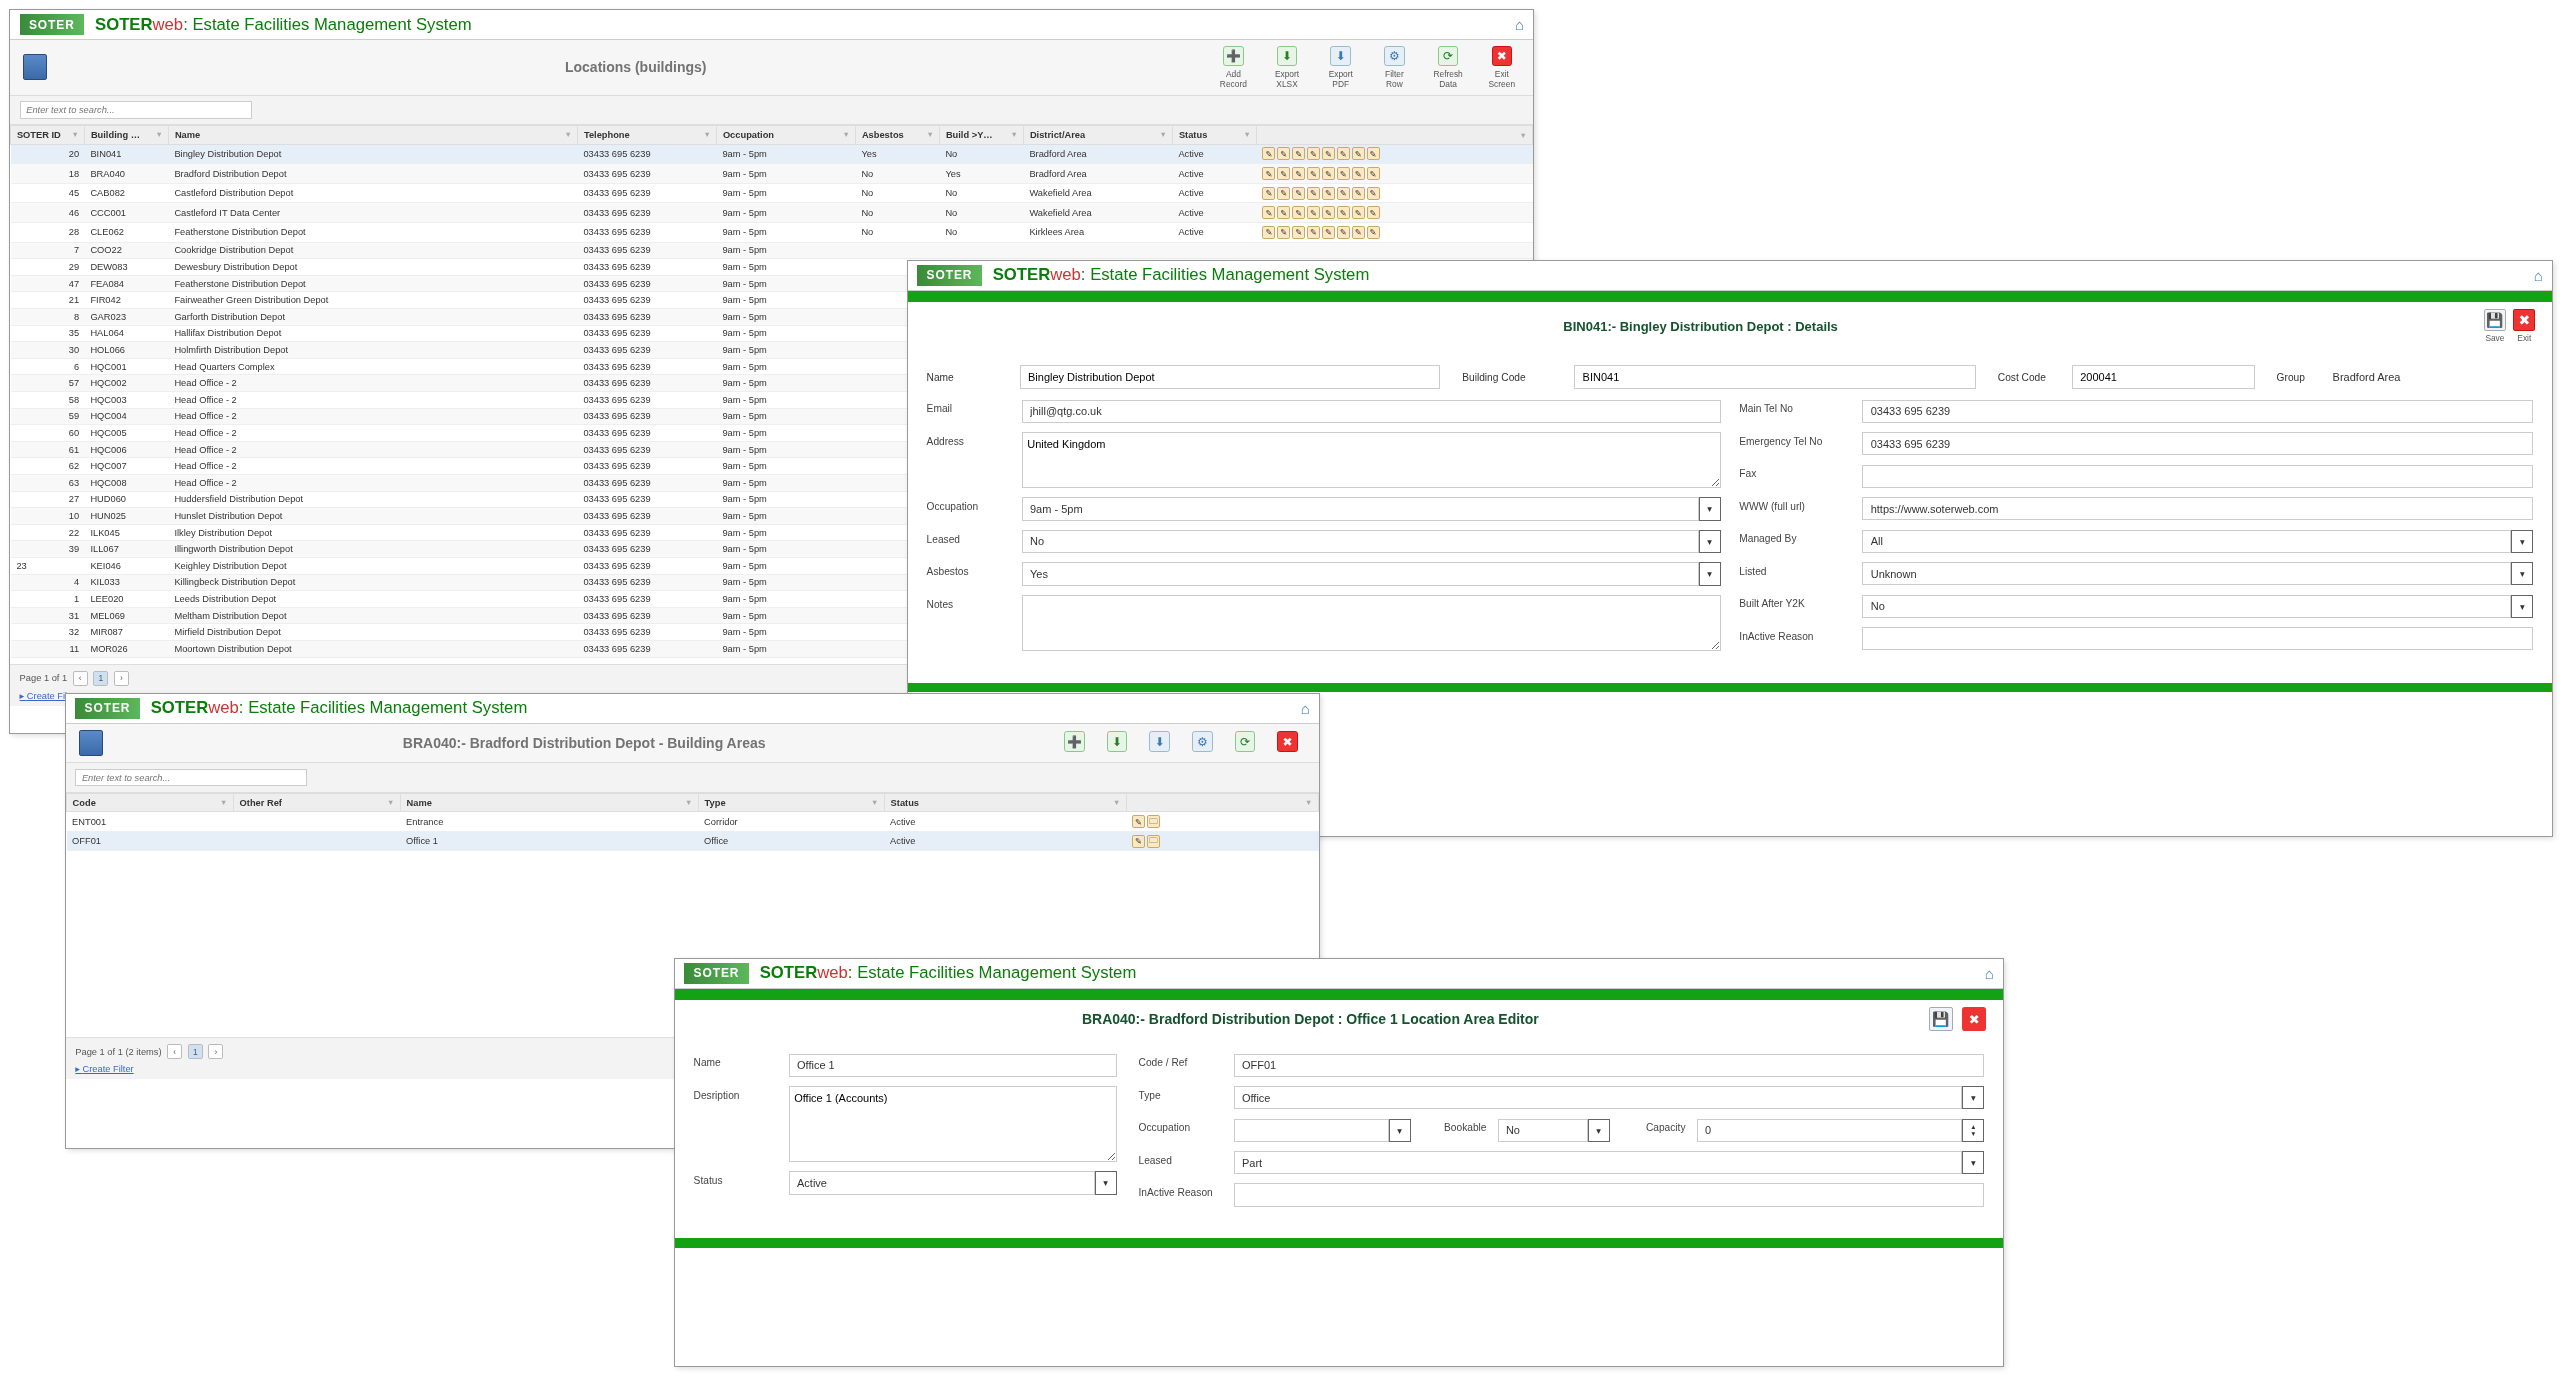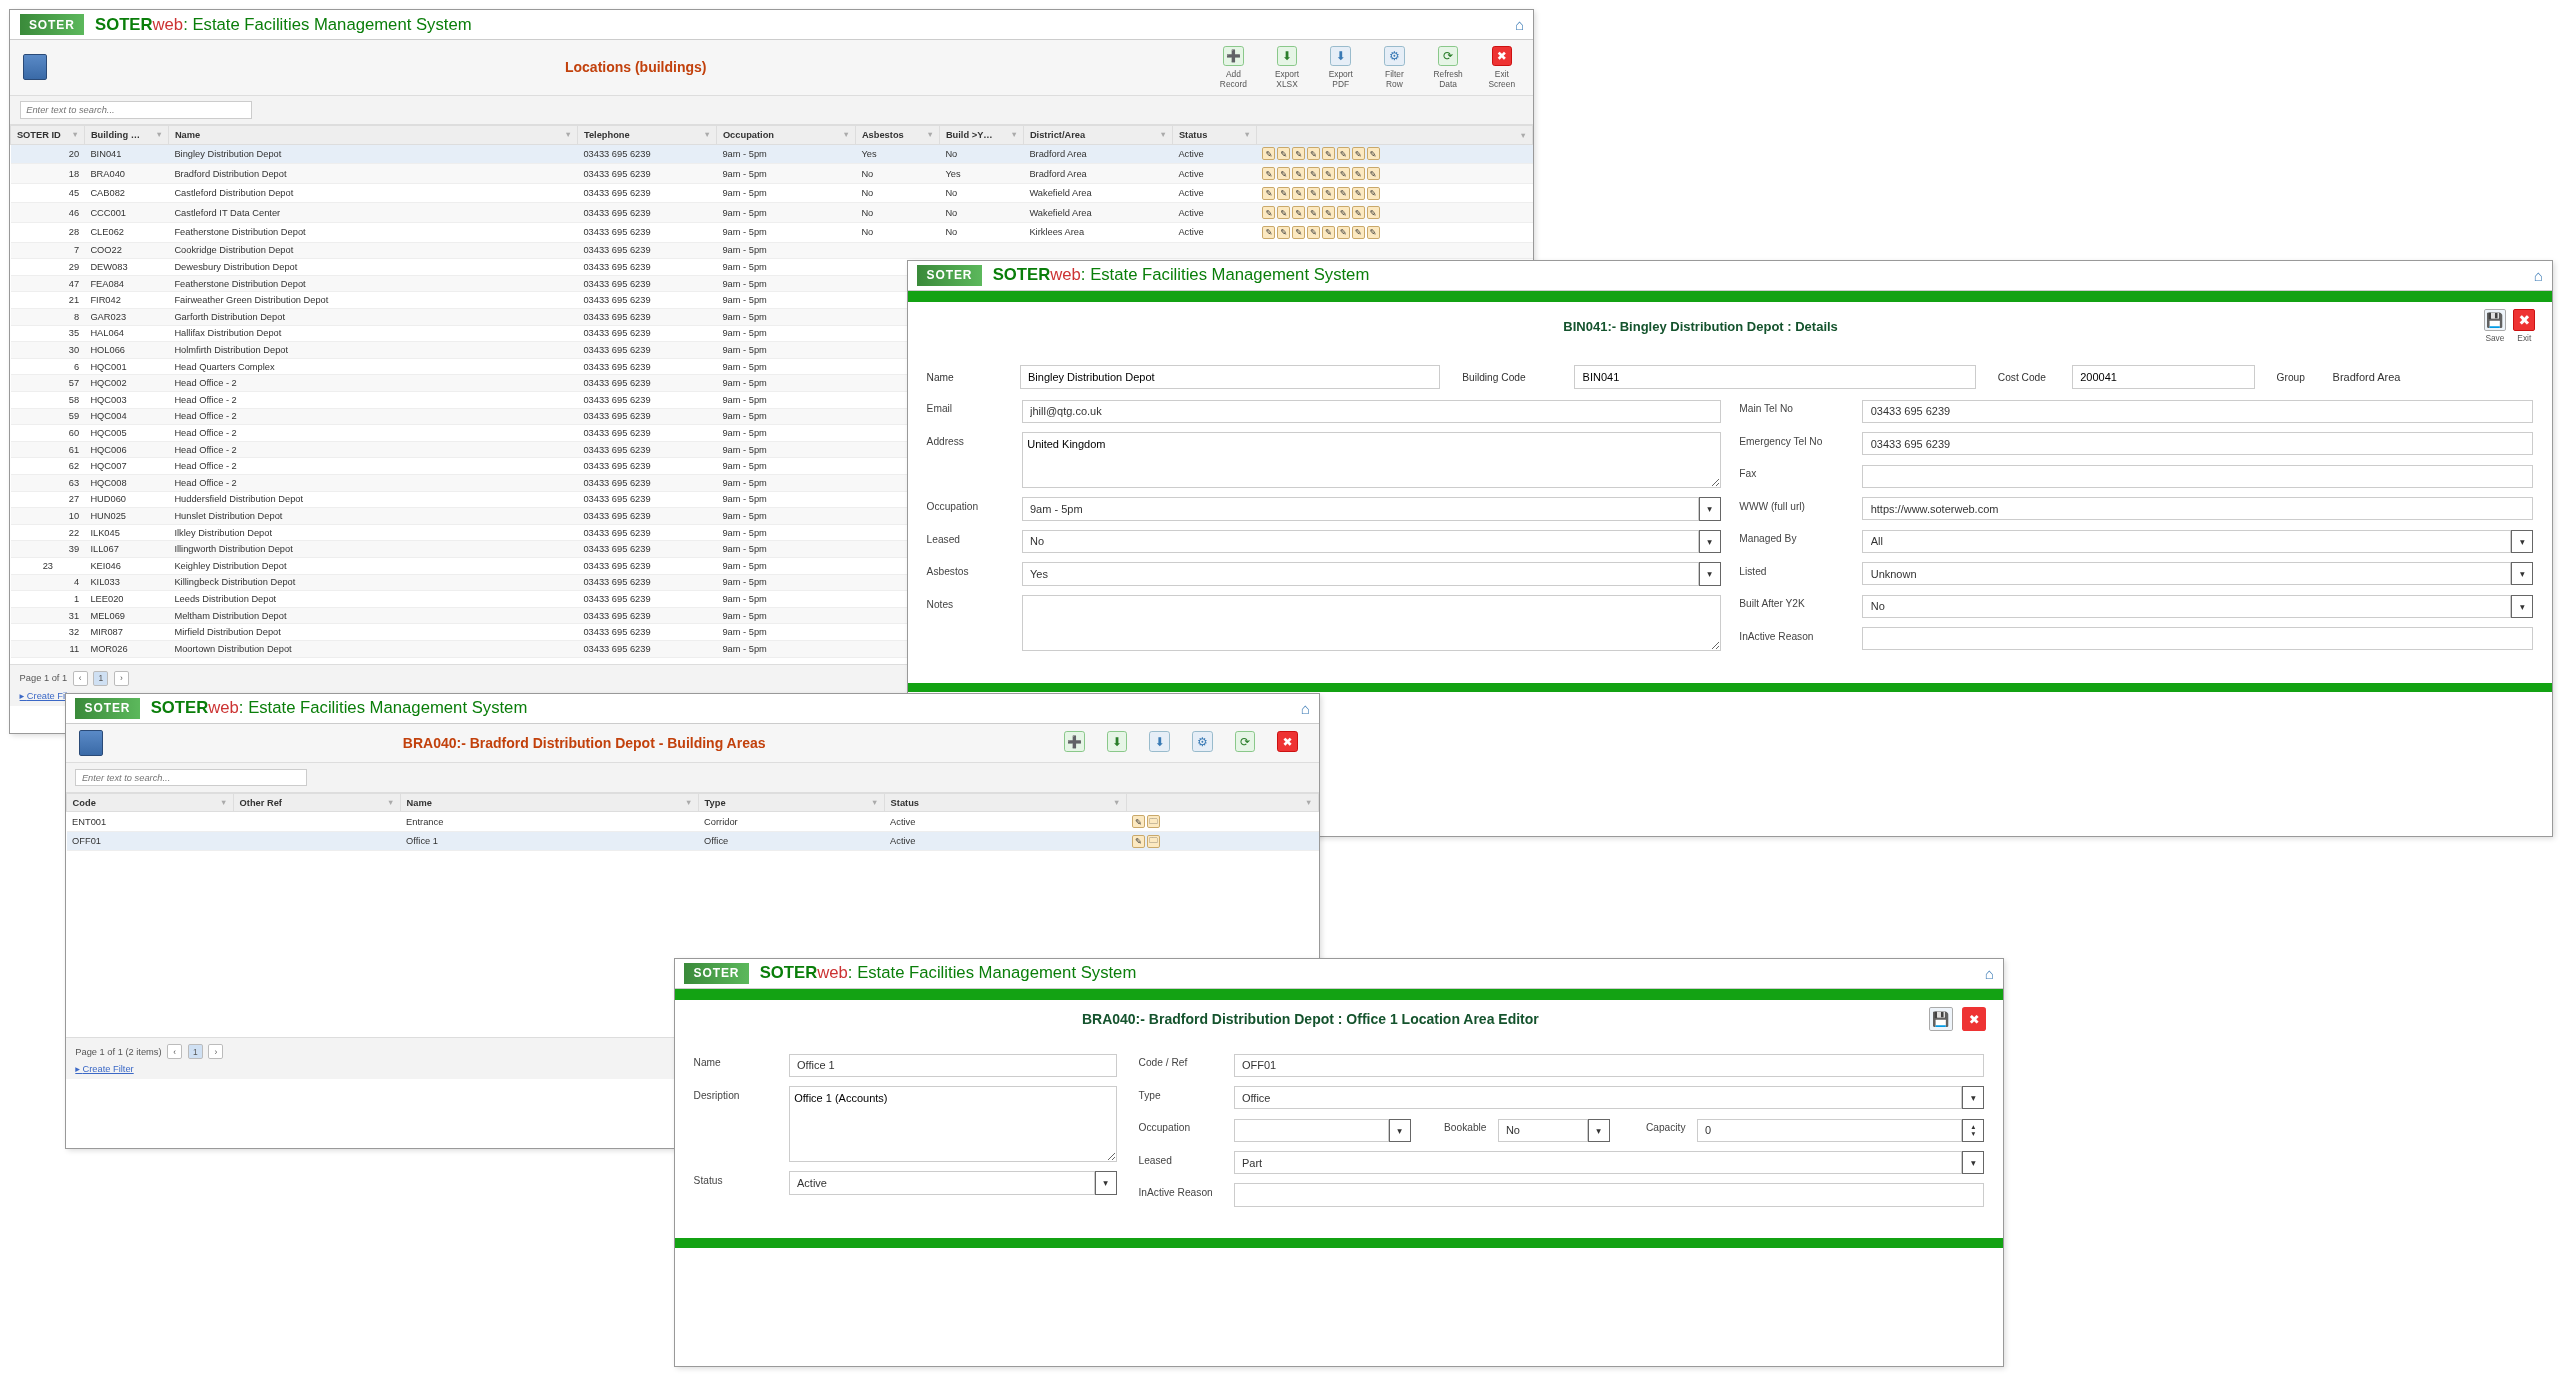--- a/index.html
+++ b/index.html
@@ -7,21 +7,21 @@
   .window{position:absolute;border:0.9px solid #999;background:#fff;box-shadow:1.9px 1.9px 5.6px rgba(0,0,0,.15)}
   .header{display:flex;align-items:center;padding:3.7px 9.3px;border-bottom:0.9px solid #ccc}
   .logo{background:linear-gradient(90deg,#3a8a3a,#5cb85c);color:#fff;font-weight:bold;padding:3.7px 9.3px;font-size:12px;letter-spacing:0.9px;margin-right:11px}
   .brand-soter{color:#0a7e0a;font-weight:bold;font-size:16.7px}
   .brand-web{color:#c33;font-weight:normal;font-size:16.7px}
   .brand-title{color:#0a7e0a;font-size:16.7px}
   .home-ic{margin-left:auto;color:#3a7ab5;font-size:15px}
   .greenbar{height:11px;background:#13a213}
   .sub-greenbar{height:9.3px;background:#13a213;margin-top:7.4px}
   .subhdr{display:flex;align-items:center;padding:5.6px 13px;background:#f6f6f6}
-  .subhdr-title{flex:1;text-align:center;font-weight:bold;font-size:14px;color:#c2410c;padding:5.6px}
+  .subhdr-title{flex:1;text-align:center;font-weight:bold;font-size:14px;color:#737373;padding:5.6px}
   .toolbar{display:flex;gap:16.7px;margin-left:auto}
   .tbtn{display:flex;flex-direction:column;align-items:center;font-size:8.4px;color:#555;cursor:pointer;width:37px;text-align:center}
   .tbtn .glyph{width:20.5px;height:20.5px;border:0.9px solid #bbb;border-radius:2.8px;display:flex;align-items:center;justify-content:center;font-size:12px;margin-bottom:2.8px}
   .tbtn.green .glyph{background:#e6f5e6;color:#2a7e2a;border-color:#8ac88a}
   .tbtn.red .glyph{background:#e33;color:#fff;border-color:#c11}
   .tbtn.blue .glyph{background:#e6eef7;color:#3a7ab5;border-color:#9bc}
   .searchbar{padding:5.6px 9.3px;background:#f3f3f3;border-top:0.9px solid #ddd;border-bottom:0.9px solid #ddd}
   input.search{width:232px;padding:2.8px 5.6px;border:0.9px solid #ccc;font-style:italic;font-size:9.3px;color:#999}
   table.grid{width:100%;border-collapse:collapse}
   table.grid th{background:#eee;border:0.9px solid #ddd;padding:3.7px 5.6px;font-size:9.3px;font-weight:bold;color:#333;text-align:left;position:relative}
@@ -501,21 +501,21 @@
             <td>9am - 5pm</td>
             <td></td>
             <td></td>
             <td></td>
             <td></td>
             <td>
               <div class="rowicns"></div>
             </td>
           </tr>
           <tr>
-            <td style="text-align:center">23</td>
+            <td style="text-align:left">23</td>
             <td>KEI046</td>
             <td>Keighley Distribution Depot</td>
             <td>03433 695 6239</td>
             <td>9am - 5pm</td>
             <td></td>
             <td></td>
             <td></td>
             <td></td>
             <td>
               <div class="rowicns"></div>

